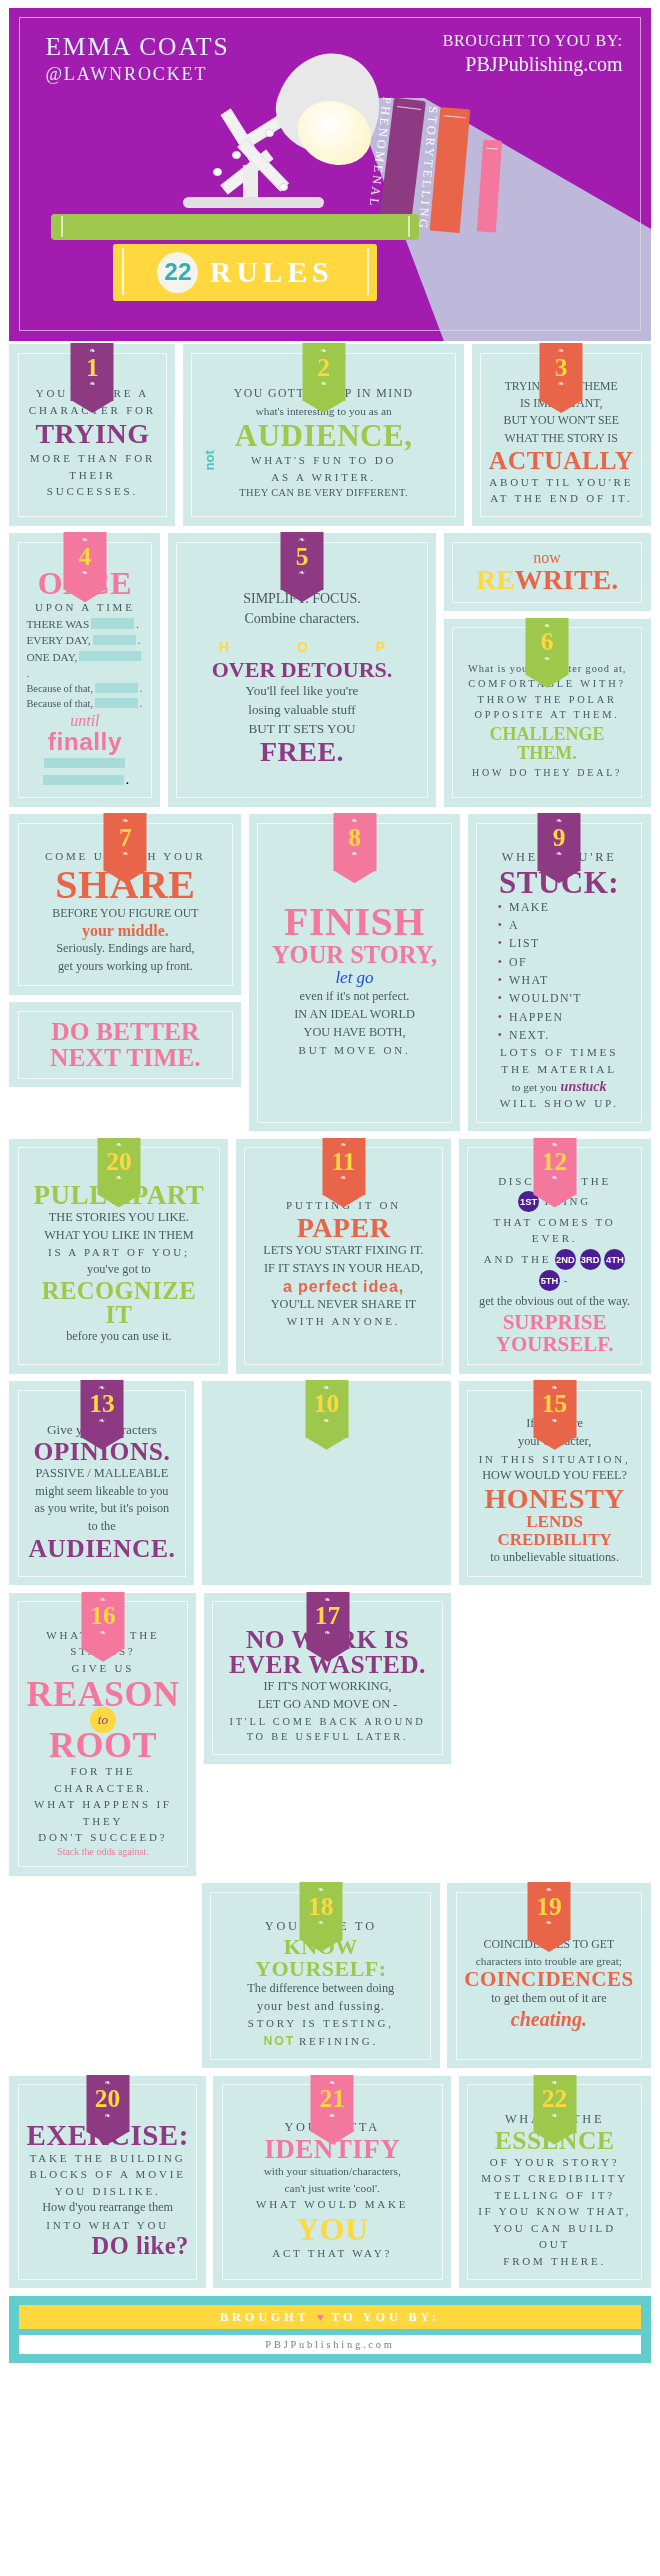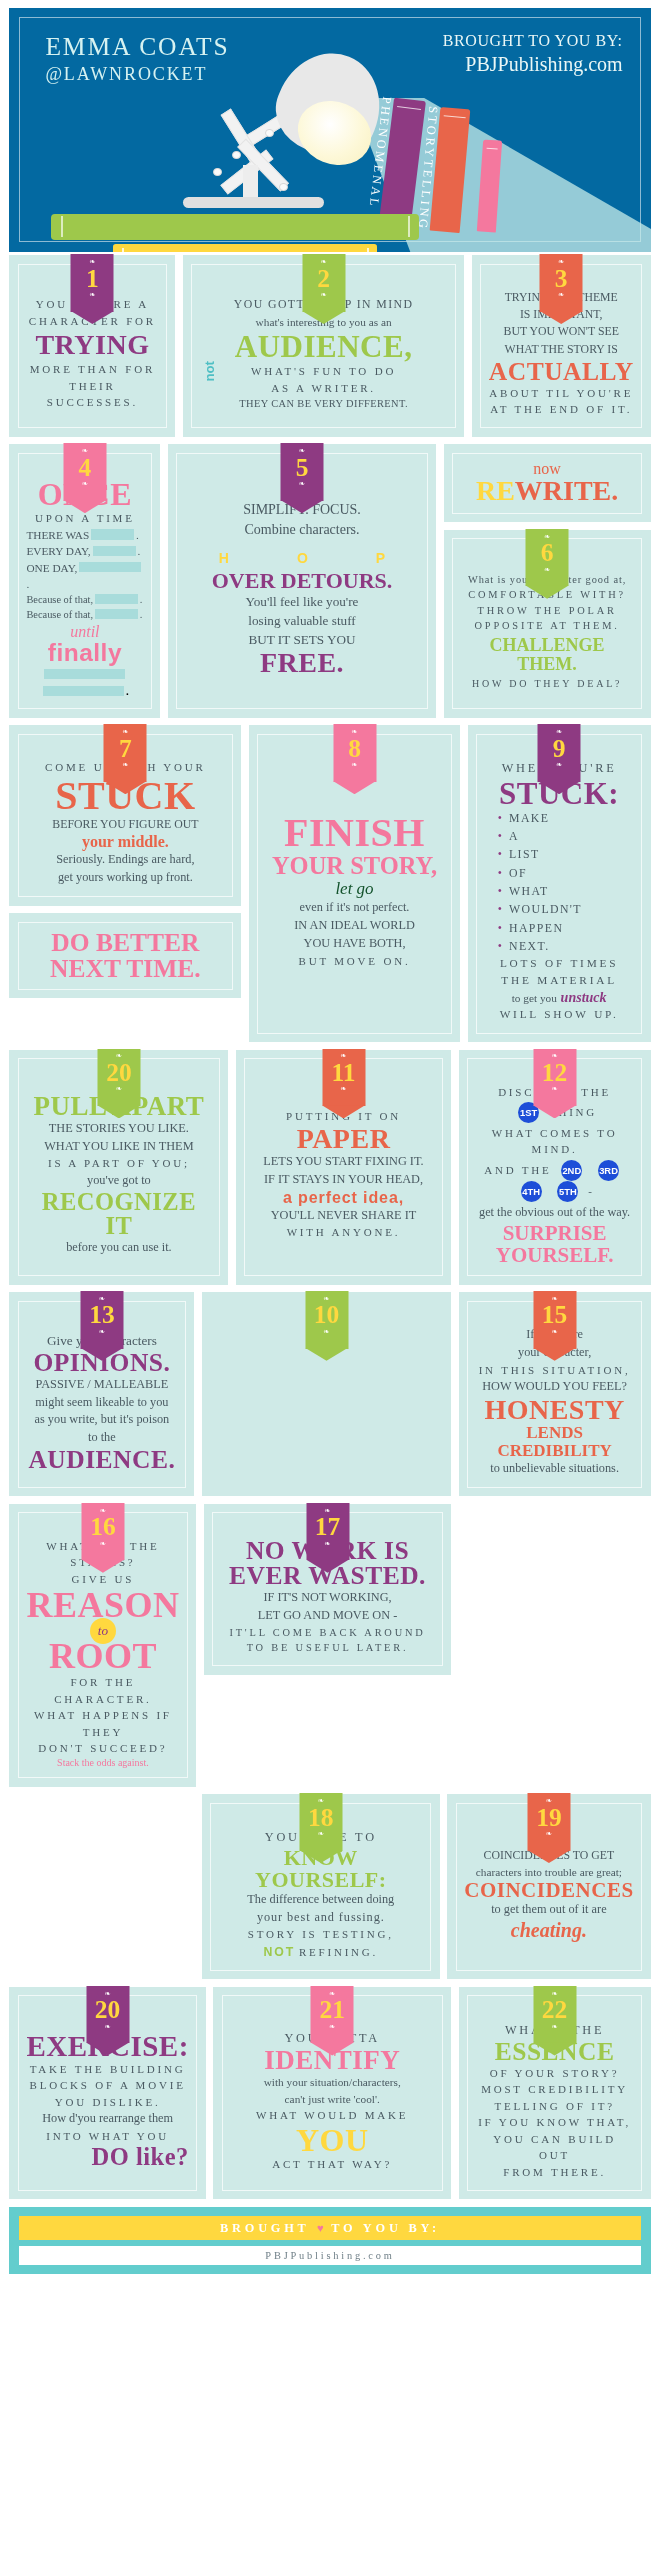--- a/index.html
+++ b/index.html
@@ -5,22 +5,22 @@
   * { box-sizing: border-box; margin:0; padding:0; }
   body {
     width:660px; background:#ffffff;
     font-family:"Liberation Serif", serif;
     -webkit-font-smoothing:antialiased;
   }
   .page { width:660px; position:relative; }
 
   
   .header {
-    position:relative; margin:7.5px 9.4px 0 9.4px; height:244px;
-    background:#0369a1; overflow:hidden;
+    position:relative; margin:7.5px 9.4px 0 9.4px; height:333px;
+    background:#a21caf; overflow:hidden;
   }
   .hdr-inner-border{
     position:absolute; inset:9.4px; border:0.9px solid rgba(255,255,255,.55);
     pointer-events:none;
   }
   .hdr-credit{
     position:absolute; top:24.5px; left:36px; color:#d6f2f1;
     font-family:"Liberation Serif", serif; letter-spacing:1.9px;
   }
   .hdr-credit .l1{ font-size:25.5px; display:block; }
@@ -141,36 +141,36 @@
   .plain  { color:#4a5a62; font-size:11.3px; line-height:1.45; }
   .serif  { font-family:"Liberation Serif", serif; }
   .sans   { font-family:"Liberation Sans", sans-serif; }
   .big    { font-size:28px; font-weight:bold; line-height:1; letter-spacing:0.5px; }
   .mid    { font-size:20px; font-weight:bold; line-height:1.05; }
   .sml    { font-size:10.4px; letter-spacing:1.9px; line-height:1.5; color:#4a5a62; }
   .script { font-family:"Liberation Serif", serif; font-style:italic; }
 
   .c-purple{ color:#8e3a82; } .c-green{ color:#9ec84b; }
   .c-orange{ color:#e8654a; } .c-pink{   color:#f4789e; }
-  .c-yellow{ color:#ffd83f; } .c-dark{   color:#14532d; }
+  .c-yellow{ color:#ffd83f; } .c-dark{   color:#1d4ed8; }
   .c-teal  { color:#4fbfc4; }
 
   .blank{
     display:inline-block; width:43px; height:10.4px;
     background:#a8dcdb; vertical-align:-0.9px; margin:0 1.9px;
   }
   .blank.w2{ width:62px; } .blank.w3{ width:81px; }
   .bullets{ text-align:left; padding-left:13.2px; }
   .bullets li{ list-style:none; font-size:11.8px; letter-spacing:1.4px;
                color:#4a5a62; line-height:1.55; }
   .bullets li::before{ content:"\2022"; color:#8e3a82; margin-right:5.7px; }
   .ord{
-    display:inline-block; background:#1d4ed8; color:#fff; border-radius:50%;
+    display:inline-block; background:#4c1d95; color:#fff; border-radius:50%;
     width:21px; height:21px; line-height:21px; font-size:9.4px; font-weight:bold;
-    text-align:center; margin:0 6px; vertical-align:middle;
+    text-align:center; margin:0 0; vertical-align:middle;
     font-family:"Liberation Sans", sans-serif;
   }
 
   
   .footer{
     margin:1.9px 9.4px 9.4px 9.4px; background:#63cdcd; padding:9.4px;
   }
   .footer-bar{
     background:#ffd83f; padding:4.7px; position:relative;
     display:flex; align-items:center; justify-content:center; gap:7.5px;
@@ -380,21 +380,21 @@
         <div class="card">
           <div class="ribbon">
             <div class="body" style="background:#e8654a">
               <span class="orn">❧</span>
               <span class="n">7</span>
               <span class="orn">❧</span>
             </div>
           </div>
           <div class="inner">
             <div class="sp">COME UP WITH YOUR</div>
-            <div class="big serif c-orange" style="font-size:40px;">STUCK</div>
+            <div class="big serif c-orange" style="font-size:40px;">SHARE</div>
             <div class="plain serif" style="font-size:11.8px">BEFORE YOU FIGURE OUT</div>
             <div class="serif c-orange" style="font-size:16px;font-weight:bold;">your middle.</div>
             <div class="plain serif" style="font-size:12.3px">Seriously. Endings are hard,</div>
             <div class="plain serif" style="font-size:12.3px">get yours working up front.</div>
           </div>
         </div>
         <div class="card noNum">
           <div class="inner" style="padding:7.5px;">
             <div class="big serif c-pink" style="font-size:25.5px;letter-spacing:0;">DO BETTER NEXT TIME.</div>
           </div>
@@ -498,21 +498,21 @@
             <span class="n">12</span>
             <span class="orn">❧</span>
           </div>
         </div>
         <div class="inner">
           <div class="sp">DISCOUNT THE</div>
           <div style="margin:1.9px 0;">
             <span class="ord">1ST</span>
             <span class="sp">THING</span>
           </div>
-          <div class="sp">WHAT COMES TO MIND.</div>
+          <div class="sp">THAT COMES TO EVER.</div>
           <div style="margin:1.9px 0;">
             <span class="sp">AND THE</span>
             <span class="ord">2ND</span>
             <span class="ord">3RD</span>
             <span class="ord">4TH</span>
             <span class="ord">5TH</span>
             <span class="sp">-</span>
           </div>
           <div class="plain serif" style="font-size:12.3px">get the obvious out of the way.</div>
           <div class="mid serif c-pink" style="font-size:21px;">SURPRISE YOURSELF.</div>

